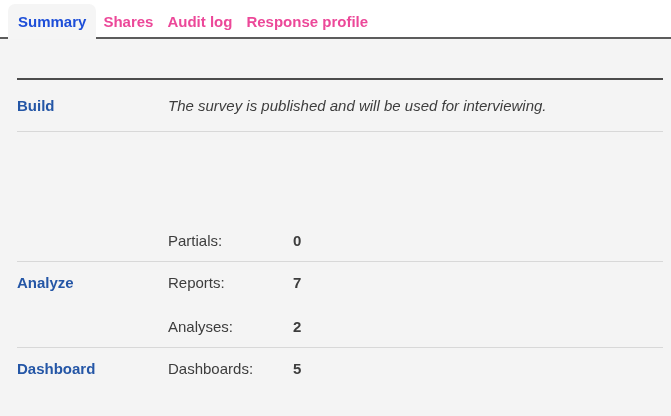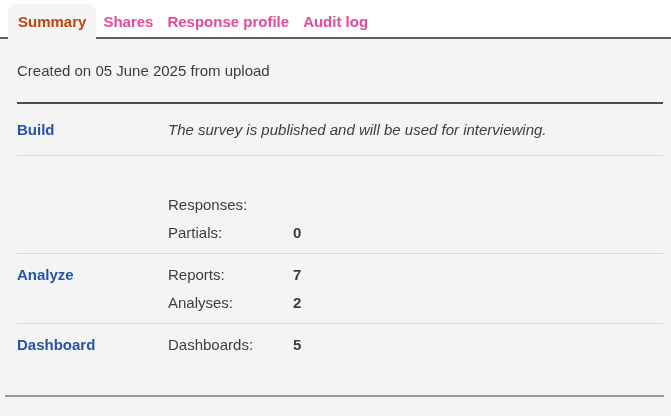--- a/index.html
+++ b/index.html
@@ -37,38 +37,38 @@
     cursor: pointer;
     white-space: nowrap;
   }
   .tab.active {
     position: relative;
     z-index: 1;
     margin-left: 8px;
     padding: 0 10px;
     background: #f5f5f5;
     border-radius: 7px 7px 0 0;
-    color: #c2410c;
+    color: #1d4ed8;
   }
   
   .status-block {
     padding: 20px 17px 19px 17px;
     line-height: 24px;
   }
   
   .sep { border: none; margin: 0 8px 0 17px; }
   .sep-dark  { border-top: 2px solid #4c4c4c; }
   .sep-light { border-top: 1px solid #d8d8d8; }
   .sep-bottom { border-top: 2px solid #9a9a9a; margin: 0 7px 0 5px; }
   
   .section {
     display: grid;
     grid-template-columns: 151px 125px 1fr;
     grid-auto-rows: 21px;
-    row-gap: 7px;
+    row-gap: 23px;
     align-items: center;
     padding: 10px 8px 10px 17px;
   }
   .section.build { padding-top: 15px; padding-bottom: 15px; }
   .section.dashboard { padding-bottom: 40px; }
   .sec-label {
     grid-column: 1;
     color: #2456a6;
     font-weight: 700;
     cursor: pointer;
@@ -79,39 +79,37 @@
   .r1 { grid-row: 1; }
   .r2 { grid-row: 2; }
   .r3 { grid-row: 3; }
 </style>
 </head>
 <body>
 
 <div class="tabbar">
   <div class="tab active">Summary</div>
   <div class="tab">Shares</div>
+  <div class="tab">Audit log</div>
   <div class="tab">Response profile</div>
-  <div class="tab">Audit log</div>
 </div>
 
 <div class="status-block">
-  <div>Created on 05 June 2025 from upload</div>
 </div>
 
 <hr class="sep sep-dark">
 
 <div class="section build">
   <div class="sec-label r1">Build</div>
   <div class="desc r1">The survey is published and will be used for interviewing.</div>
 </div>
 
 <hr class="sep sep-light">
 
 <div class="section collect">
-  <div class="stat-name r2">Responses:</div>
   <div class="stat-name r3">Partials:</div>
   <div class="stat-value r3">0</div>
 </div>
 
 <hr class="sep sep-light">
 
 <div class="section analyze">
   <div class="sec-label r1">Analyze</div>
   <div class="stat-name r1">Reports:</div>
   <div class="stat-value r1">7</div>

